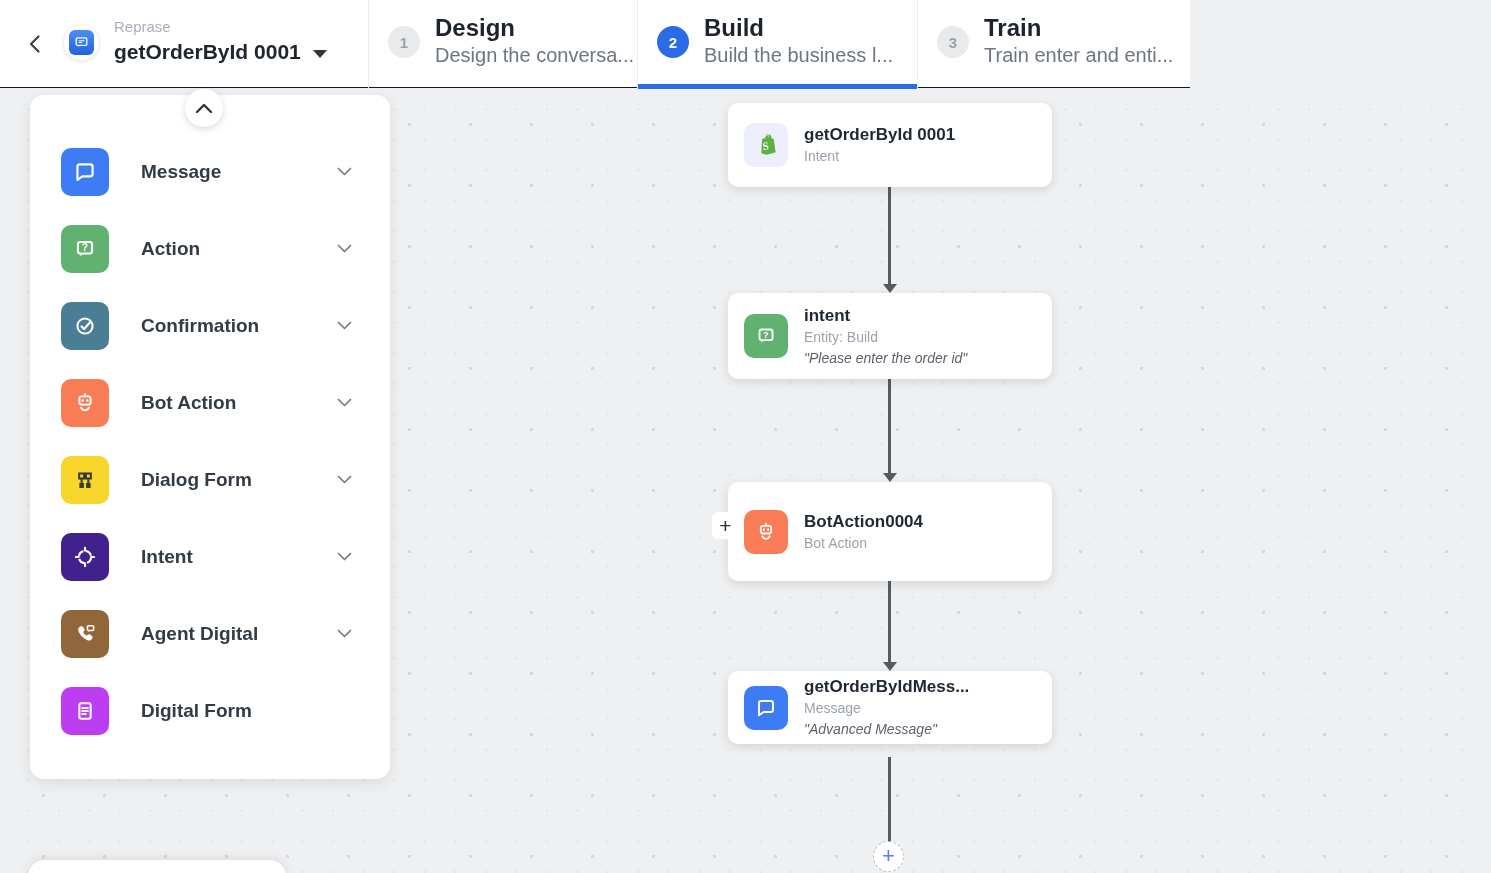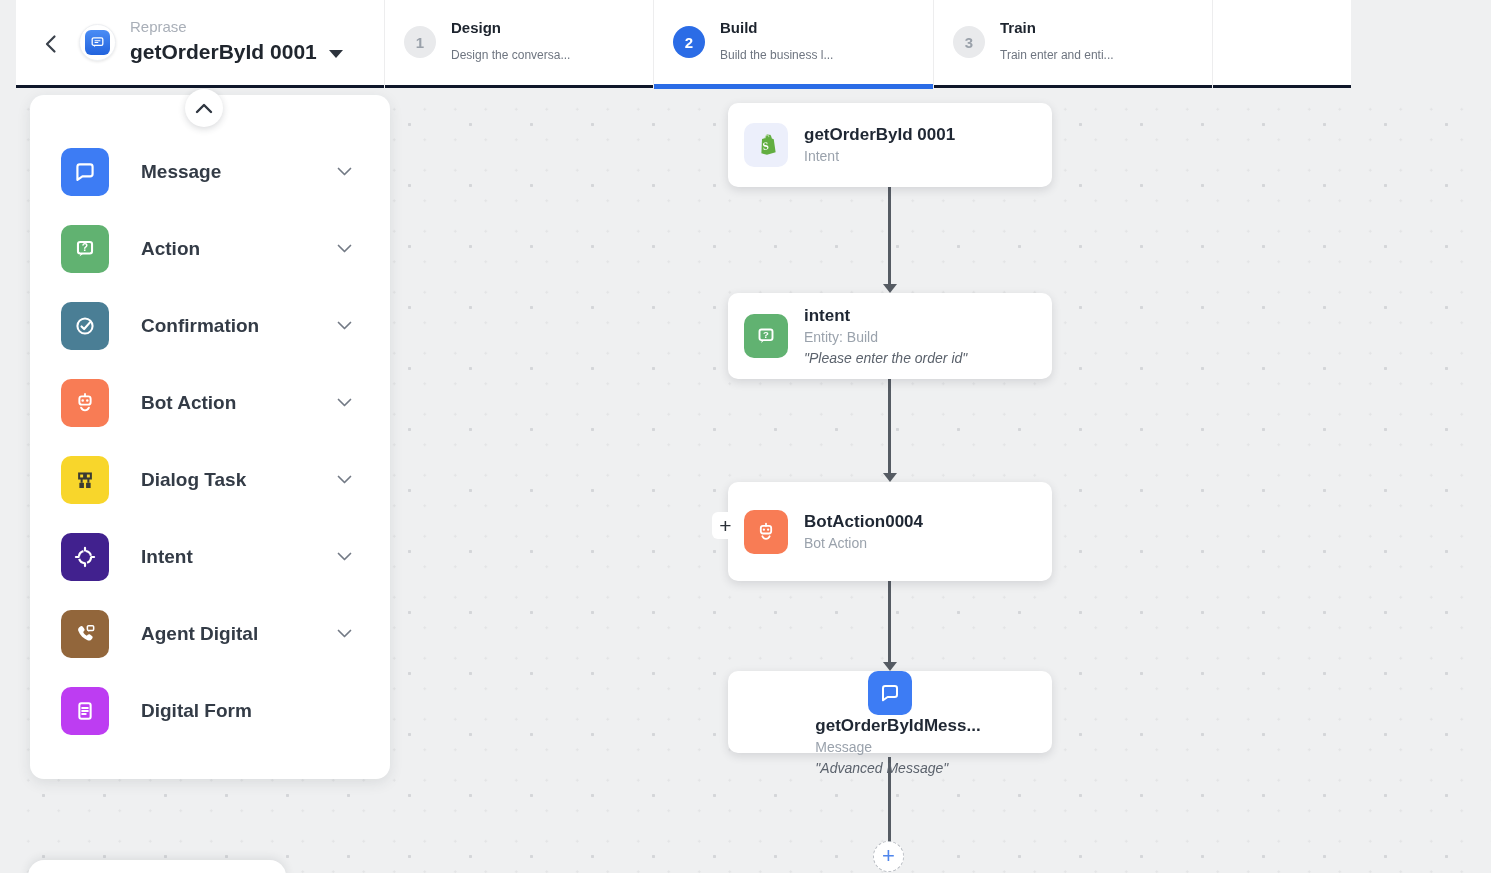--- a/index.html
+++ b/index.html
@@ -3,22 +3,22 @@
 <meta charset="utf-8">
 <style>
   * { margin:0; padding:0; box-sizing:border-box; }
   html,body { width:1491px; height:873px; }
   body {
     font-family:"Liberation Sans", sans-serif;
     position:relative; overflow:hidden; background:#eff0f1;
   }
   
   .header {
-    position:absolute; top:0; left:16px; width:1335px; height:88px;
-    background:#ffffff; border-bottom:3px solid #0f172a; z-index:10;
+    position:absolute; top:0; left:0; width:1190px; height:88px;
+    background:#ffffff; border-bottom:1px solid #0f172a; z-index:10;
   }
   .back-btn { position:absolute; left:22px; top:32px; width:24px; height:24px; cursor:pointer; display:flex; align-items:center; justify-content:center; }
   .app-badge {
     position:absolute; left:63px; top:24px; width:37px; height:37px; border-radius:50%;
     background:#fff; border:1px solid #eef0f3; box-shadow:0 1px 3px rgba(0,0,0,.10);
     display:flex; align-items:center; justify-content:center;
   }
   .app-badge .sq { width:25px; height:25px; border-radius:6px; background:linear-gradient(180deg,#4b8df5,#2263dd); display:flex; align-items:center; justify-content:center; }
   .title-block { position:absolute; left:114px; top:17px; }
   .app-name { font-size:15px; color:#a9afb8; line-height:20px; }
@@ -27,22 +27,22 @@
   .caret-down { width:0; height:0; border-left:7px solid transparent; border-right:7px solid transparent; border-top:8px solid #2c333c; margin-left:12px; margin-top:3px; }
   .steps { position:absolute; left:368px; top:0; height:88px; display:flex; border-left:1px solid #ededee; }
   .step { position:relative; height:88px; border-right:1px solid #ededee; padding:16px 0 0 66px; cursor:pointer; }
   .step-1{ width:269px; } .step-2{ width:280px; } .step-3{ width:279px; }
   .step-circle {
     position:absolute; left:19px; top:26px; width:32px; height:32px; border-radius:50%;
     background:#e9eaec; color:#9aa1aa; font-size:15px; font-weight:700;
     display:flex; align-items:center; justify-content:center;
   }
   .step.active .step-circle { background:#2b6ce6; color:#fff; }
-  .step-title { font-size:15px; font-weight:700; color:#1d242e; line-height:24px; }
-  .step-sub { font-size:12px; color:#6e7580; line-height:22px; margin-top:4px; white-space:nowrap; }
+  .step-title { font-size:24px; font-weight:700; color:#1d242e; line-height:24px; }
+  .step-sub { font-size:20px; color:#6e7580; line-height:22px; margin-top:4px; white-space:nowrap; }
   .step-underline { position:absolute; left:0; bottom:-1px; width:100%; height:5px; background:#2b6ce6; display:none; }
   .step.active .step-underline { display:block; }
   
   .canvas {
     position:absolute; top:88px; left:0; width:1491px; height:785px;
     background-color:#eff0f1;
     background-image:
       radial-gradient(circle, #d4d6d9 1.4px, transparent 1.5px),
       radial-gradient(circle, #e2e3e5 1.2px, transparent 1.3px);
     background-size:61px 61px, 30.5px 30.5px;
@@ -215,21 +215,21 @@
     <div class="pal-item">
       <div class="pal-icon ic-dialogtask">
         <svg width="26" height="26" viewBox="0 0 24 24">
             <rect x="6.6" y="6" width="4.6" height="4.6" fill="none" stroke="#3a3b33" stroke-width="1.9"></rect>
             <rect x="12.8" y="6" width="4.6" height="4.6" fill="none" stroke="#3a3b33" stroke-width="1.9"></rect>
             <path d="M11.2 8.3h1.6M8.9 10.6v4M15.1 10.6v4" stroke="#3a3b33" stroke-width="1.9"></path>
             <rect x="6.8" y="14.6" width="4.2" height="4.8" fill="#3a3b33"></rect>
             <rect x="13" y="14.6" width="4.2" height="4.8" fill="#3a3b33"></rect>
           </svg>
       </div>
-      <div class="pal-label">Dialog Task</div>
+      <div class="pal-label">Dialog Form</div>
       <svg width="15" height="9" viewBox="0 0 15 9">
           <path d="M1.5 1.5 L7.5 7.5 L13.5 1.5" fill="none" stroke="#737a85" stroke-width="1.7" stroke-linecap="round" stroke-linejoin="round"></path>
         </svg>
     </div>
 
     <div class="pal-item">
       <div class="pal-icon ic-intent">
         <svg width="26" height="26" viewBox="0 0 24 24">
             <circle cx="12" cy="12" r="5.6" fill="none" stroke="#fff" stroke-width="2" stroke-dasharray="6.6 2.2"></circle>
             <path d="M12 3.6v2.5M12 17.9v2.5M3.6 12h2.5M17.9 12h2.5" stroke="#fff" stroke-width="2" stroke-linecap="round"></path>
@@ -313,21 +313,21 @@
           <circle cx="14.1" cy="9.7" r="1.15" fill="#fff"></circle>
           <path d="M8.4 16.3c.8 1.7 2 2.5 3.6 2.5s2.8-.8 3.6-2.5" fill="none" stroke="#fff" stroke-width="1.8" stroke-linecap="round"></path>
         </svg>
     </div>
     <div class="node-text">
       <div class="node-title">BotAction0004</div>
       <div class="node-sub">Bot Action</div>
     </div>
   </div>
 
-  <div class="node" style="top:583px; height:82px;flex-direction:column;">
+  <div class="node" style="top:583px; height:73px;">
     <div class="node-icon ic-message">
       <svg width="24" height="24" viewBox="0 0 24 24">
           <path d="M7.2 5h9.6c1.2 0 2.2 1 2.2 2.2v6.6c0 1.2-1 2.2-2.2 2.2H9.6L5 19.3V7.2C5 6 6 5 7.2 5z" fill="none" stroke="#fff" stroke-width="2" stroke-linejoin="round"></path>
         </svg>
     </div>
     <div class="node-text">
       <div class="node-title">getOrderByIdMess...</div>
       <div class="node-sub">Message</div>
       <div class="node-quote">"Advanced Message"</div>
     </div>

